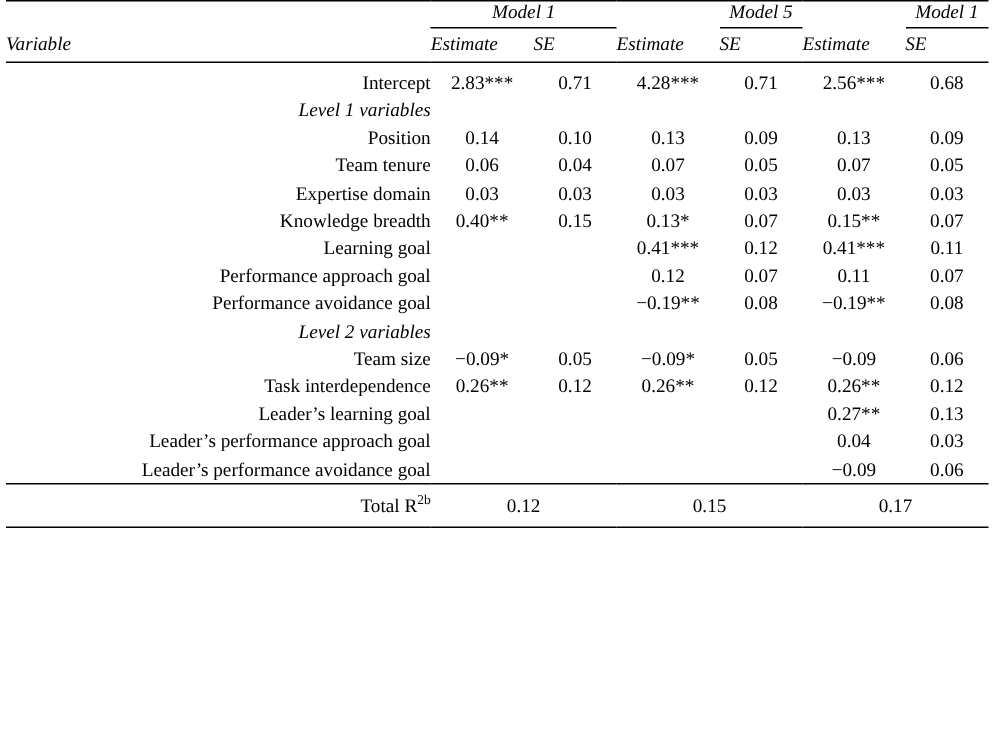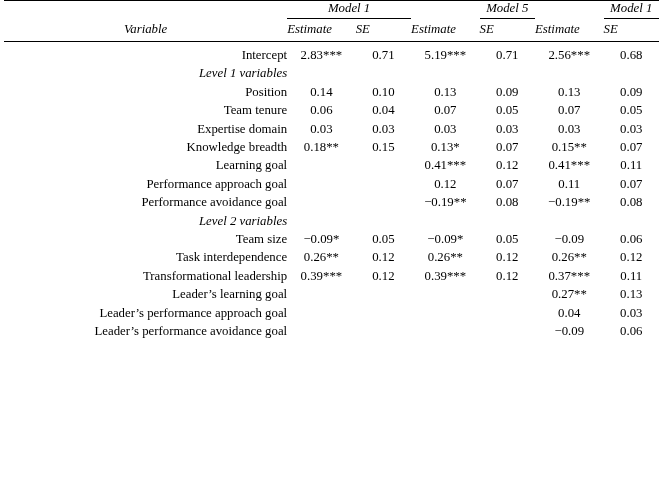--- a/index.html
+++ b/index.html
@@ -58,21 +58,21 @@
   }
   .spacer-head { border-bottom: none; }
 
   .colhead {
     font-style: italic;
     font-size: 12.8px;
     padding-top: 3px;
     padding-bottom: 4px;
   }
   .colhead.num { text-align: left; }
-  .colhead.var { text-align: center; margin-left: 41px; }
+  .colhead.var { text-align: left; margin-left: 41px; }
 
   td.num {
     text-align: center;
     font-size: 12.8px;
     line-height: 18.4px;
     white-space: nowrap;
   }
   td.label {
     text-align: right;
     font-size: 12.8px;
@@ -126,21 +126,21 @@
         <th class="colhead num">Estimate</th>
         <th class="colhead num">SE</th>
       </tr>
     </thead>
     <tbody>
 
     <tr class="row-first">
           <td class="label">Intercept</td>
           <td class="num">2.83***</td>
           <td class="num">0.71</td>
-          <td class="num">5.19***</td>
+          <td class="num">4.28***</td>
           <td class="num">0.71</td>
           <td class="num">2.56***</td>
           <td class="num">0.68</td>
         </tr>
         <tr>
           <td class="label ital">Level 1 variables</td>
           <td class="num"></td>
           <td class="num"></td>
           <td class="num"></td>
           <td class="num"></td>
@@ -169,21 +169,21 @@
           <td class="label indent">Expertise domain</td>
           <td class="num">0.03</td>
           <td class="num">0.03</td>
           <td class="num">0.03</td>
           <td class="num">0.03</td>
           <td class="num">0.03</td>
           <td class="num">0.03</td>
         </tr>
         <tr>
           <td class="label indent">Knowledge breadth</td>
-          <td class="num">0.18**</td>
+          <td class="num">0.40**</td>
           <td class="num">0.15</td>
           <td class="num">0.13*</td>
           <td class="num">0.07</td>
           <td class="num">0.15**</td>
           <td class="num">0.07</td>
         </tr>
         <tr>
           <td class="label indent">Learning goal</td>
           <td class="num"></td>
           <td class="num"></td>
@@ -231,29 +231,20 @@
         <tr>
           <td class="label indent">Task interdependence</td>
           <td class="num">0.26**</td>
           <td class="num">0.12</td>
           <td class="num">0.26**</td>
           <td class="num">0.12</td>
           <td class="num">0.26**</td>
           <td class="num">0.12</td>
         </tr>
         <tr>
-          <td class="label indent">Transformational leadership</td>
-          <td class="num">0.39***</td>
-          <td class="num">0.12</td>
-          <td class="num">0.39***</td>
-          <td class="num">0.12</td>
-          <td class="num">0.37***</td>
-          <td class="num">0.11</td>
-        </tr>
-        <tr>
           <td class="label indent">Leader’s learning goal</td>
           <td class="num"></td>
           <td class="num"></td>
           <td class="num"></td>
           <td class="num"></td>
           <td class="num">0.27**</td>
           <td class="num">0.13</td>
         </tr>
         <tr>
           <td class="label indent">Leader’s performance approach goal</td>
@@ -269,15 +260,21 @@
           <td class="num"></td>
           <td class="num"></td>
           <td class="num"></td>
           <td class="num"></td>
           <td class="num">−0.09</td>
           <td class="num">0.06</td>
         </tr>
       </tbody>
     <tbody>
 
+        <tr class="totalr rule-top rule-bottom">
+          <td class="label"><span>Total R</span><span class="sup">2b</span></td>
+          <td class="num" colspan="2">0.12</td>
+          <td class="num" colspan="2">0.15</td>
+          <td class="num" colspan="2">0.17</td>
+        </tr>
       </tbody>
   </table>
 </div>
 
 </body></html>

